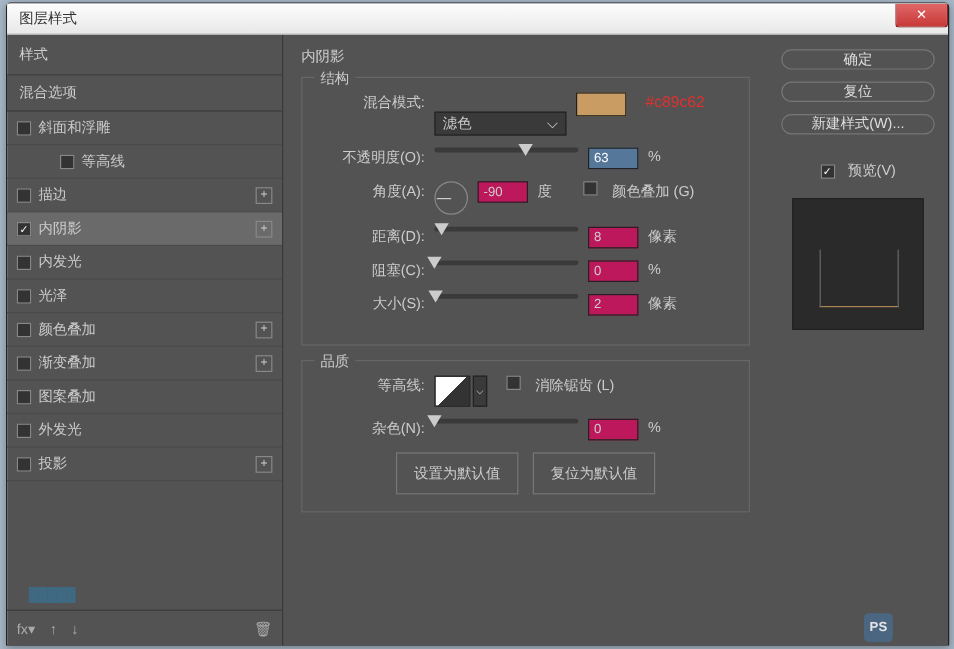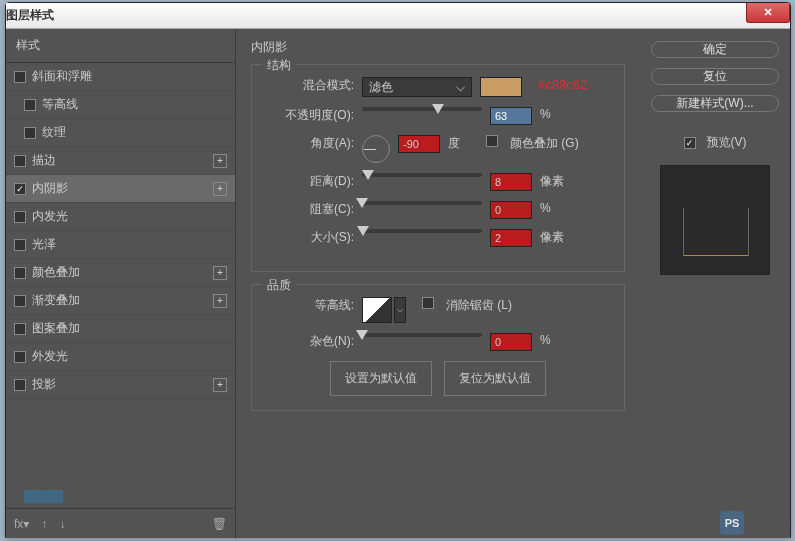--- a/index.html
+++ b/index.html
@@ -1,46 +1,46 @@
 <!DOCTYPE html>
 <html><head>
 <meta charset="utf-8">
 <style>
 * { margin: 0; padding: 0; box-sizing: border-box; font-family: "Microsoft YaHei", Arial, sans-serif; }
 body { background: #a8b8c8; width: 795px; height: 541px; position: relative; overflow: hidden; }
 .window { position: absolute; top: 2px; left: 5px; width: 786px; height: 536px; background: #fff; border: 1px solid #222; border-radius: 4px 4px 0 0; box-shadow: 0 2px 8px rgba(0,0,0,0.3); }
-.titlebar { height: 26px; background: linear-gradient(#fdfdfd, #e8e8e8); border-bottom: 1px solid #aaa; display: flex; align-items: center; position: relative; font-weight: bold; }
+.titlebar { height: 26px; background: linear-gradient(#fdfdfd, #e8e8e8); border-bottom: 1px solid #aaa; display: flex; align-items: center; padding-left: 10px; position: relative; }
 .titlebar-text { font-size: 12px; color: #333; }
 .close-btn { position: absolute; right: 0; top: 0; width: 44px; height: 20px; background: linear-gradient(#e06868, #c83838); border: 1px solid #8a2020; border-top: none; border-radius: 0 0 3px 3px; display: flex; align-items: center; justify-content: center; color: #fff; font-size: 11px; cursor: pointer; }
 .content { display: flex; height: 509px; background: #535353; }
 .sidebar { width: 230px; border-right: 1px solid #3a3a3a; display: flex; flex-direction: column; }
 .side-head { padding: 8px 10px; font-size: 12px; color: #ccc; border-bottom: 1px solid #3a3a3a; }
 .side-head2 { padding: 6px 10px; font-size: 12px; color: #ccc; border-bottom: 1px solid #3a3a3a; background: #535353; }
 .side-row { display: flex; align-items: center; padding: 5px 8px; font-size: 12px; color: #ccc; border-bottom: 1px solid #4a4a4a; position: relative; }
 .side-row.active { background: #6a6a6a; }
-.side-row.indent { padding-left: 18px; }
+.side-row.indent { padding-left: 44px; }
 .chk { width: 12px; height: 12px; border: 1px solid #888; background: #333; margin-right: 6px; display: inline-flex; align-items: center; justify-content: center; font-size: 9px; color: #fff; }
 .chk.checked::before { content: "✓"; }
 .plus-btn { position: absolute; right: 8px; width: 14px; height: 14px; border: 1px solid #888; display: flex; align-items: center; justify-content: center; font-size: 10px; color: #ccc; }
 .side-footer { margin-top: auto; height: 30px; border-top: 1px solid #3a3a3a; display: flex; align-items: center; padding: 0 8px; gap: 12px; justify-content: flex-end; }
 .foot-ico { color: #aaa; font-size: 12px; }
 .foot-trash { margin-left: auto; color: #aaa; font-size: 12px; }
 .mark { position: absolute; left: 18px; bottom: 35px; color: #2288cc; font-size: 11px; font-weight: bold; opacity: 0.4; }
 .main { flex: 1; padding: 10px 15px; font-size: 12px; color: #ccc; }
 .main-title { margin-bottom: 8px; }
 .fieldset { border: 1px solid #666; padding: 12px 14px 14px; margin-bottom: 12px; position: relative; }
 .fieldset-label { position: absolute; top: -8px; left: 10px; background: #535353; padding: 0 5px; font-size: 12px; color: #ccc; }
 .row { display: flex; align-items: flex-start; margin-bottom: 10px; gap: 8px; }
 .lbl { width: 88px; text-align: right; color: #ccc; }
-.select { width: 110px; height: 20px; background: #3a3a3a; border: 1px solid #222; display: flex; align-items: center; padding: 0 6px; justify-content: space-between; color: #ccc; }
+.select { width: 110px; height: 20px; background: #3a3a3a; border: 1px solid #222; display: flex; align-items: center; padding: 0 6px; justify-content: space-between; color: #ccc; margin-top: 16px; }
 .swatch { width: 42px; height: 20px; background: #c89c62; border: 1px solid #222; }
 .hex { color: #e03030; font-size: 13px; margin-left: 8px; }
 .slider { flex: 1; max-width: 120px; height: 4px; background: #3a3a3a; position: relative; border-radius: 2px; }
 .slider-thumb { position: absolute; width: 0; height: 0; border-left: 6px solid transparent; border-right: 6px solid transparent; border-top: 10px solid #ccc; top: -3px; transform: translateX(-50%); }
-.num { width: 42px; height: 18px; background: #b91c1c; border: 1px solid #222; color: #ccc; text-align: left; padding: 1px 4px; font-size: 11px; }
+.num { width: 42px; height: 18px; background: #be185d; border: 1px solid #222; color: #ccc; text-align: left; padding: 1px 4px; font-size: 11px; }
 .num.sel { background: #557799; color: #fff; }
 .unit { color: #ccc; width: 30px; }
 .angle-dial { width: 28px; height: 28px; border: 1px solid #888; border-radius: 50%; position: relative; background: #535353; }
 .angle-dial::after { content: ""; position: absolute; width: 12px; height: 1px; background: #ccc; top: 13px; left: 1px; }
 .chk-inline { width: 12px; height: 12px; border: 1px solid #888; background: #333; margin-right: 4px; }
 .contour { width: 30px; height: 26px; background: linear-gradient(135deg, #fff 50%, #333 50%); border: 1px solid #222; }
 .contour-wrap { display: flex; align-items: center; gap: 2px; }
 .dd-arrow { width: 12px; height: 26px; background: #3a3a3a; border: 1px solid #222; display: flex; align-items: center; justify-content: center; font-size: 8px; color: #ccc; }
 .btn-row { display: flex; gap: 12px; justify-content: center; margin-top: 6px; }
 .btn-small { padding: 8px 14px; background: #535353; border: 1px solid #777; color: #ccc; font-size: 12px; }
@@ -62,32 +62,29 @@
 <div class="window">
   <div class="titlebar">
     <span class="titlebar-text">图层样式</span>
     <div class="close-btn">
         <span>✕</span>
       </div>
   </div>
   <div class="content">
     <div class="sidebar">
       <div class="side-head">样式</div>
+      <div class="side-head2">混合选项</div>
 
       <div class="side-row">
           <span class="chk"></span>
           <span>斜面和浮雕</span>
         </div>
       <div class="side-row indent">
           <span class="chk"></span>
           <span>等高线</span>
-        </div>
-      <div class="side-row indent">
-          <span class="chk"></span>
-          <span>纹理</span>
         </div>
       <div class="side-row">
           <span class="chk"></span>
           <span>描边</span>
           <span class="plus-btn">+</span>
         </div>
       <div class="side-row active">
           <span class="chk checked"></span>
           <span>内阴影</span>
           <span class="plus-btn">+</span>

